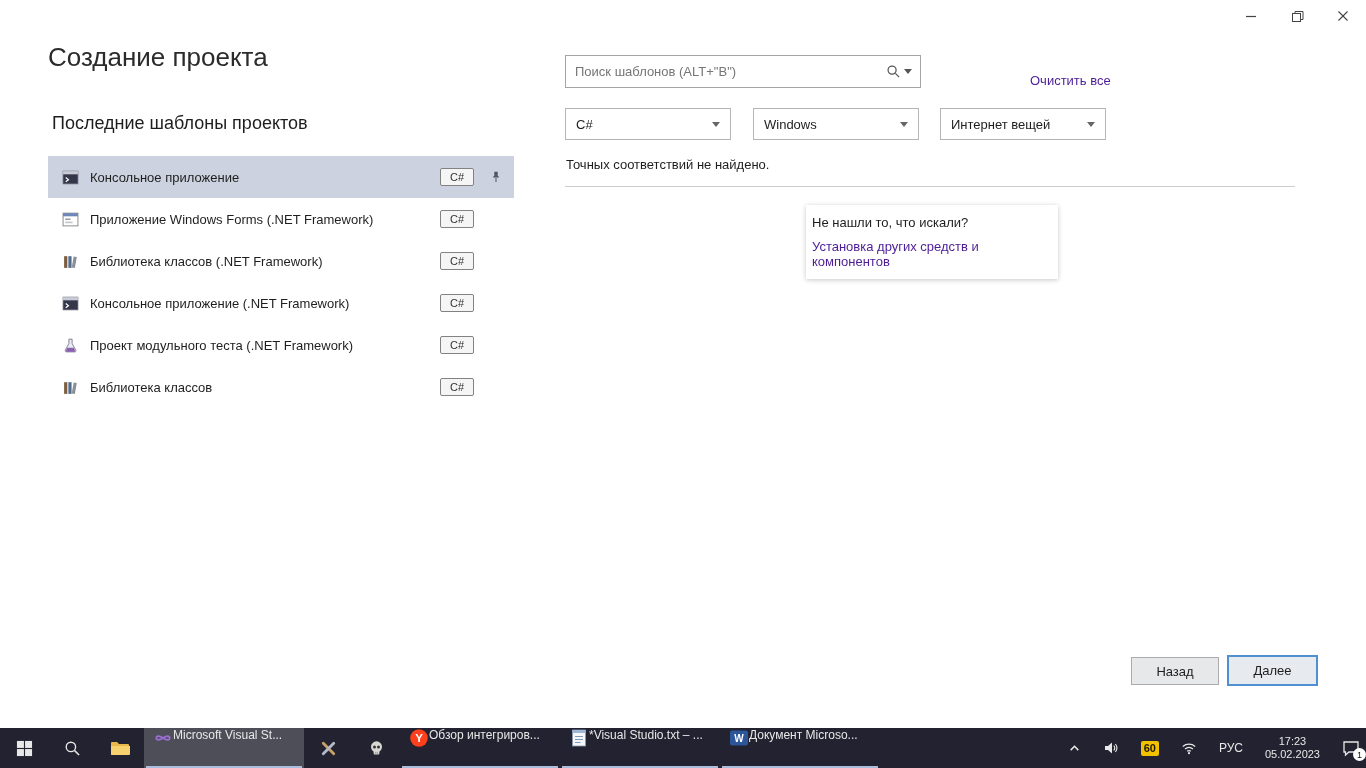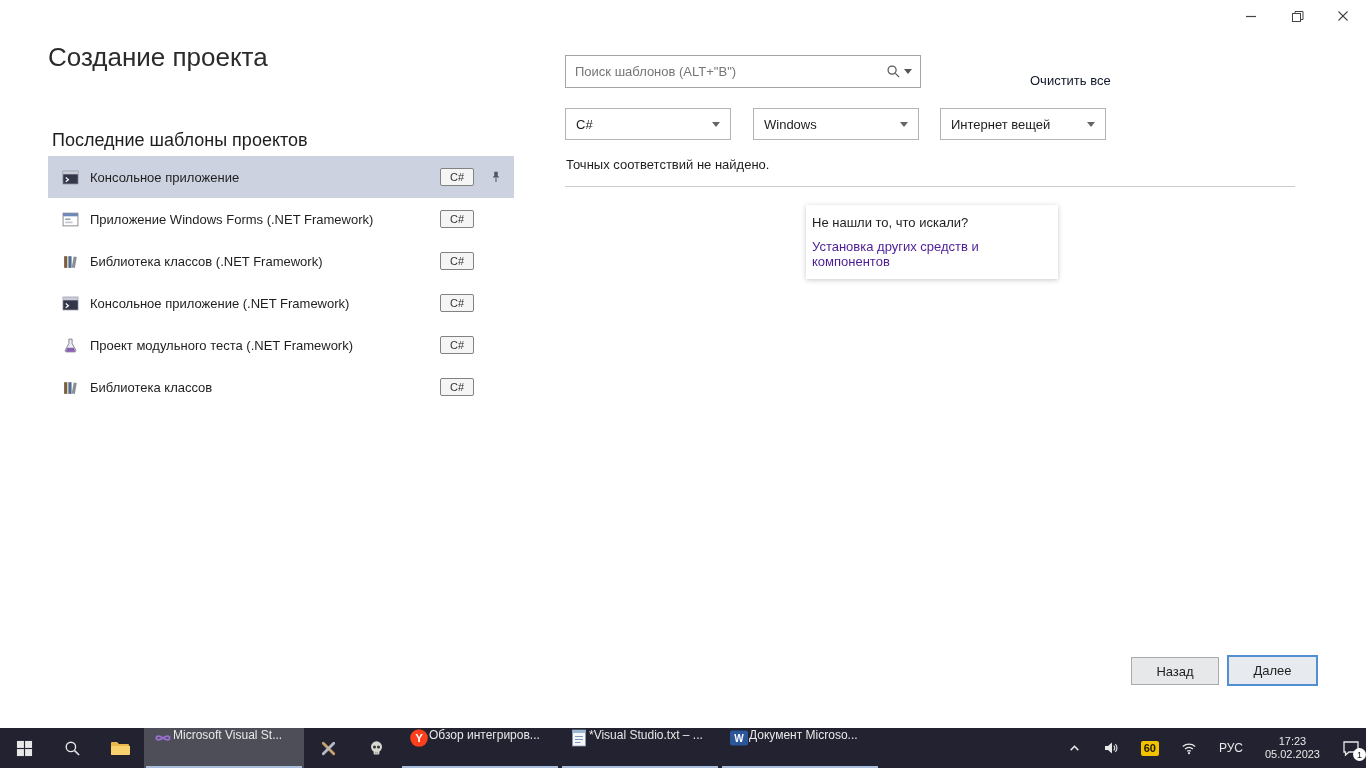--- a/index.html
+++ b/index.html
@@ -8,21 +8,21 @@
     width:1366px; height:768px; overflow:hidden; position:relative;
     background:#ffffff; font-family:"Liberation Sans", sans-serif; color:#1e1e1e;
   }
 
   
   .win-controls { position:absolute; top:0; right:0; display:flex; z-index:5; }
   .wc-btn { width:46px; height:32px; display:flex; align-items:center; justify-content:center; cursor:default; }
 
   
   .page-title { position:absolute; left:48px; top:42px; font-size:26px; color:#2b2b2b; }
-  .recent-heading { position:absolute; left:52px; top:130px; font-size:18px; color:#1e1e1e; }
+  .recent-heading { position:absolute; left:52px; top:113px; font-size:18px; color:#1e1e1e; }
 
   .template-list { position:absolute; left:48px; top:156px; width:466px; }
   .template-row { height:42px; display:flex; align-items:center; padding:0 6px 0 14px; }
   .template-row.selected { background:#cdd2e0; }
   .tpl-icon { width:17px; height:17px; margin-right:11px; flex:none; }
   .tpl-icon svg { width:100%; height:100%; display:block; }
   .tpl-name { flex:1; font-size:13px; white-space:nowrap; overflow:hidden; }
   .tpl-badge { flex:none; font-size:11px; color:#333; border:1px solid #828282; background:#f5f5f6;
                border-radius:2px; padding:2px 9px; margin-right:10px; }
   .tpl-pinslot { width:24px; height:24px; flex:none; display:flex; align-items:center; justify-content:center; visibility:hidden; }
@@ -30,21 +30,21 @@
 
   
   .search-box { position:absolute; left:565px; top:55px; width:356px; height:33px;
                 border:1px solid #a5a5a5; background:#fff; display:flex; align-items:center; }
   .search-box input { flex:1; border:none; outline:none; font-size:13px; padding:0 9px;
                       font-family:"Liberation Sans", sans-serif; color:#333; background:transparent; }
   .search-box input::placeholder { color:#767676; }
   .search-tools { display:flex; align-items:center; padding-right:8px; gap:3px; }
   .caret-down { width:0; height:0; border-left:4px solid transparent; border-right:4px solid transparent;
                 border-top:5px solid #555; }
-  .clear-all { position:absolute; left:1030px; top:73px; font-size:13px; color:#0f172a; cursor:pointer;text-align:right; }
+  .clear-all { position:absolute; left:1030px; top:73px; font-size:13px; color:#4c1d95; cursor:pointer;text-align:right; }
 
   .filter { position:absolute; top:108px; height:32px; width:166px; border:1px solid #b4b4b4; background:#fff;
             display:flex; align-items:center; justify-content:space-between; padding:0 10px; font-size:13px; }
   .filter .caret-down { border-top-color:#666; }
   .filter-lang { left:565px; } .filter-platform { left:753px;gap:20px; } .filter-type { left:940px; }
 
   .no-match { position:absolute; left:566px; top:157px; font-size:13px; }
   .results-divider { position:absolute; left:565px; top:186px; width:730px; border-top:1px solid #cccccc; }
 
   .notfound-card { position:absolute; left:806px; top:205px; width:252px; background:#fff;

